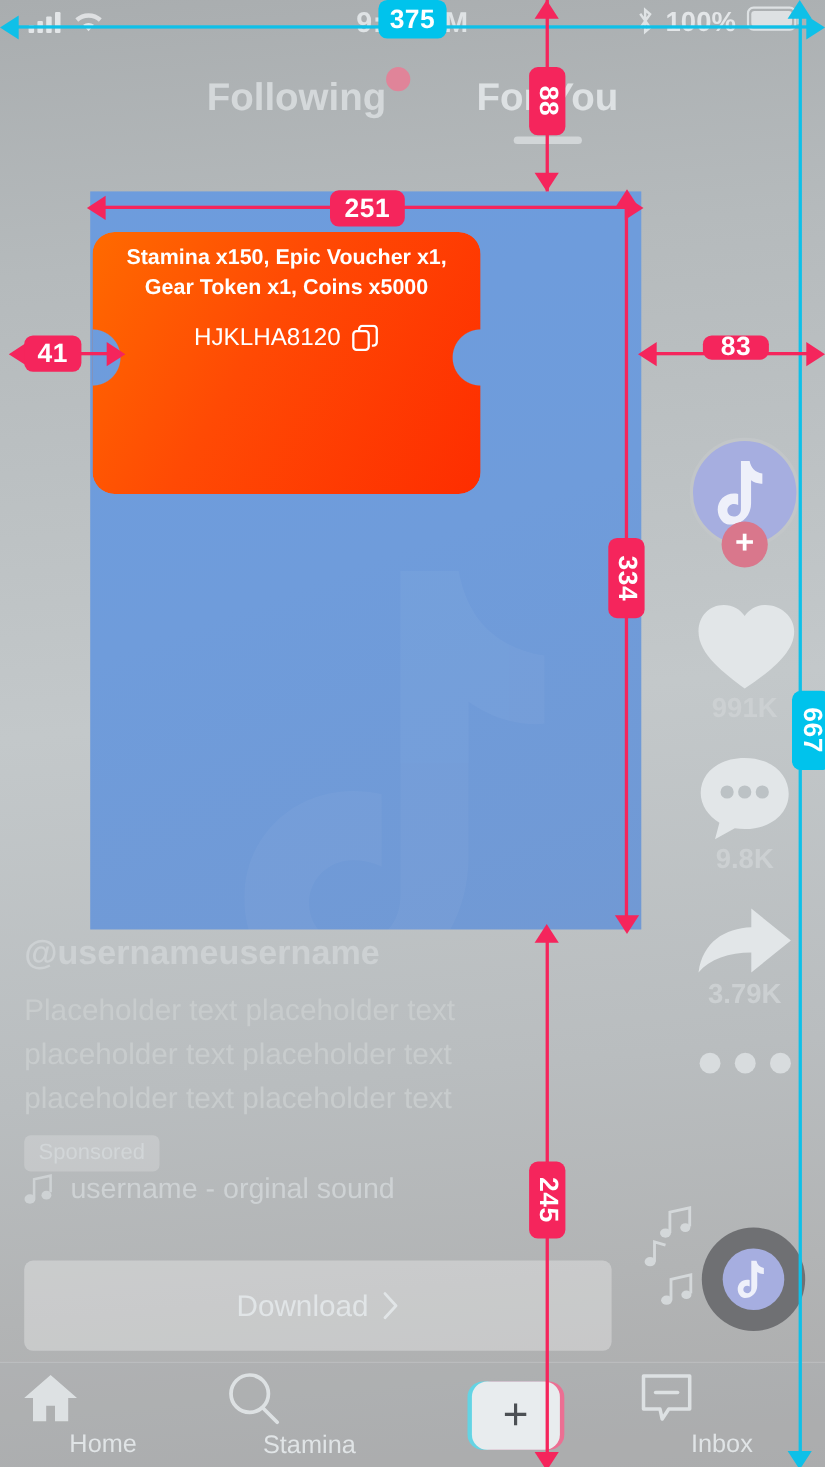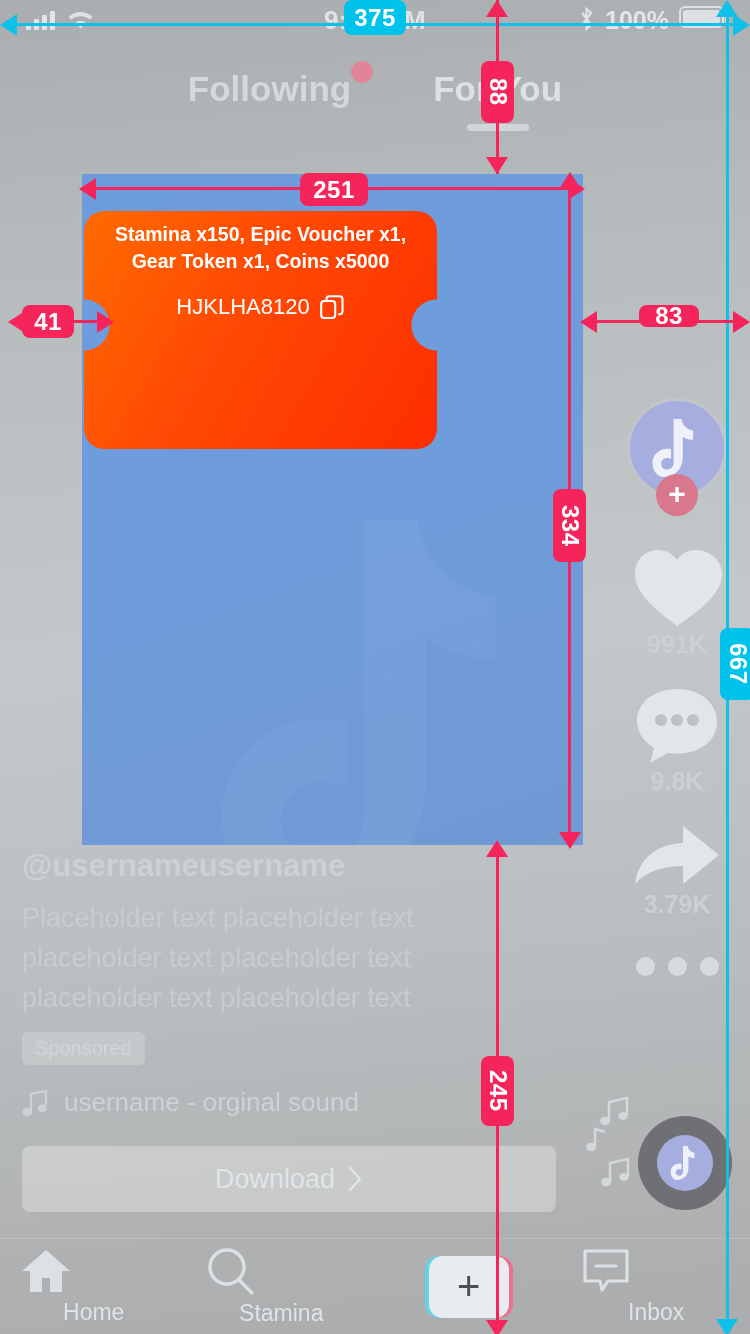--- a/index.html
+++ b/index.html
@@ -87,25 +87,25 @@
            color:#fc5b46; font-size:21px; font-weight:700;
            font-family:"Liberation Sans", sans-serif; }
 
   
   #caption{ position:absolute; left:22px; top:848px; width:500px; color:#cfd3d5; }
   #caption .handle{ font-size:31px; font-weight:700; color:#cdd1d3; }
   #caption .body{ font-size:27px; line-height:40px; margin-top:14px; color:#c8cccd; }
   #caption .sponsored{ display:inline-block; margin-top:14px; padding:5px 13px;
                        background:rgba(255,255,255,.20); border-radius:6px;
                        font-size:20px; color:#d2d6d8; }
-  #caption .sound{ display:flex; align-items:center; gap:16px; margin-top:22px;
+  #caption .sound{ display:flex; align-items:center; gap:16px; 
                    font-size:26px; color:#ced2d4; }
 
   
-  #download{ position:absolute; left:22px; top:1146px; width:534px; height:66px;
+  #download{ position:absolute; left:22px; top:1146px; width:534px; height:82px;
              background:rgba(255,255,255,.30); border-radius:8px; border:none;
              color:#e1e5e7; font-size:27px; font-weight:400; cursor:pointer;
              display:flex; align-items:center; justify-content:center; gap:12px;
              font-family:"Liberation Sans", sans-serif; }
 
   
   #rail{ position:absolute; right:18px; top:398px; width:110px;
          display:flex; flex-direction:column; align-items:center; }
   .avatar-wrap{ position:relative; width:100px; height:100px; margin-bottom:48px;}
   .avatar{ width:100px; height:100px; border-radius:50%; background:#a6aee0;

